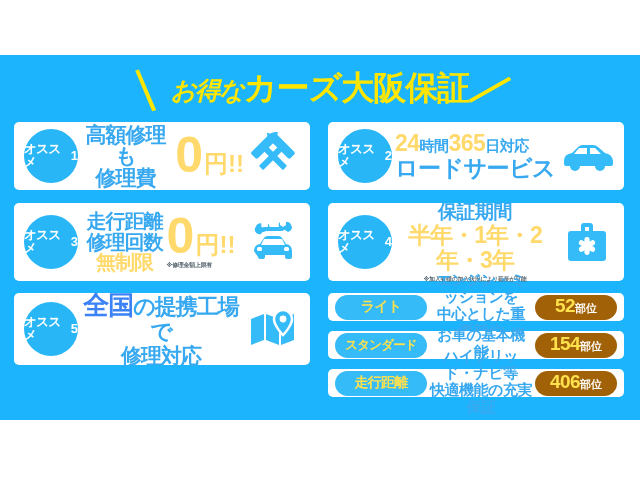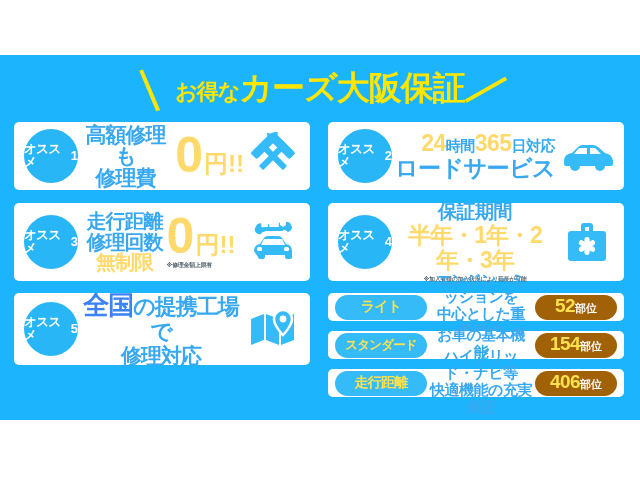--- a/index.html
+++ b/index.html
@@ -51,21 +51,22 @@
   .slash.right { transform: rotate(18deg); }
   .title-text {
     color: #ffe600;
     font-size: 33px;
     font-weight: bold;
     letter-spacing: -1px;
     white-space: nowrap;
     line-height: 1;
   }
   .title-text .small {
-    font-size: 22px;
+    font-size: 25px;
+    font-style: italic;
   }
   
   .card {
     position: absolute;
     background: #ffffff;
     border-radius: 5px;
     box-sizing: border-box;
   }
   .card-inner {
     width: 100%;
@@ -129,21 +130,21 @@
     line-height: 0.9;
   }
   .c1-zero .yen {
     font-size: 24px;
     font-weight: bold;
     color: #ffd96b;
     margin-left: 1px;
   }
   
   #card2 { left: 328px; top: 122px; width: 296px; height: 68px; }
-  .c2-stack { text-align: right; line-height: 1.08; letter-spacing: -0.5px;}
+  .c2-stack { text-align: left; line-height: 1.08; letter-spacing: -0.5px;}
   .c2-l1 { font-size: 19px; font-weight: bold; }
   .c2-l1 .n { color: #ffd96b; font-size: 23px; }
   .c2-l1 .k { color: #38a9f0; font-size: 15px; }
   .c2-l2 { font-size: 23px; font-weight: bold; color: #38a9f0; }
 
   
   #card3 { left: 14px;  top: 203px; width: 296px; height: 78px; }
   .c3-text { text-align: center; line-height: 1.04; font-weight: bold; font-size: 20px; letter-spacing: -1px;}
   .c3-zero { display: flex; flex-direction: column; align-items: flex-start; margin-left: 4px;}
   .c3-zrow { display: flex; align-items: baseline; }

